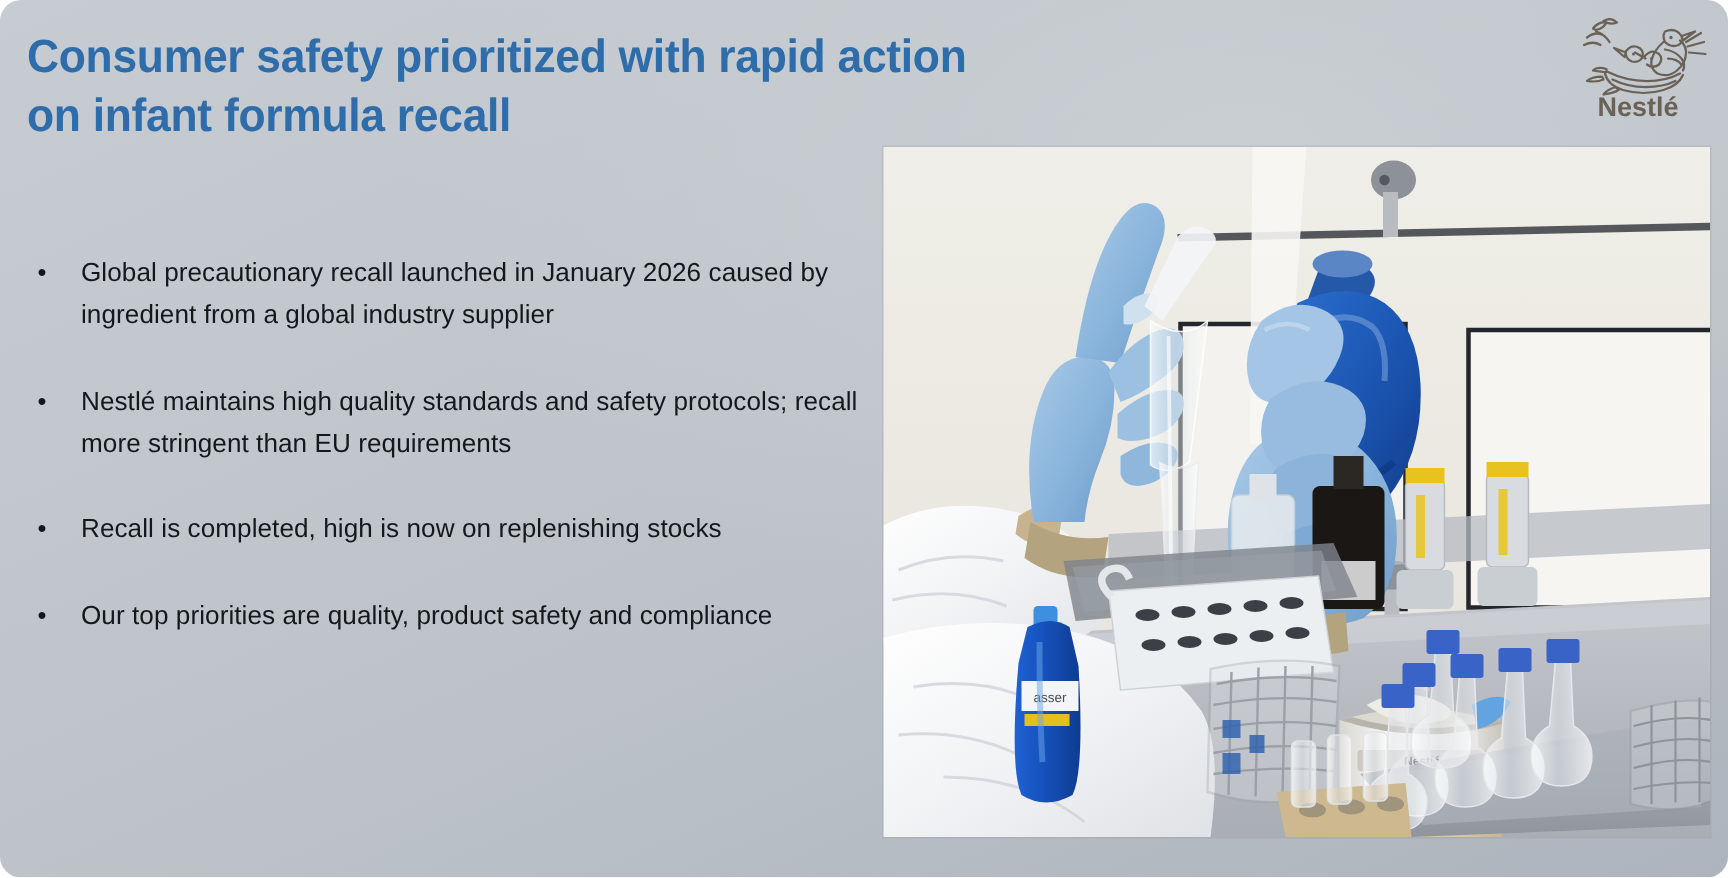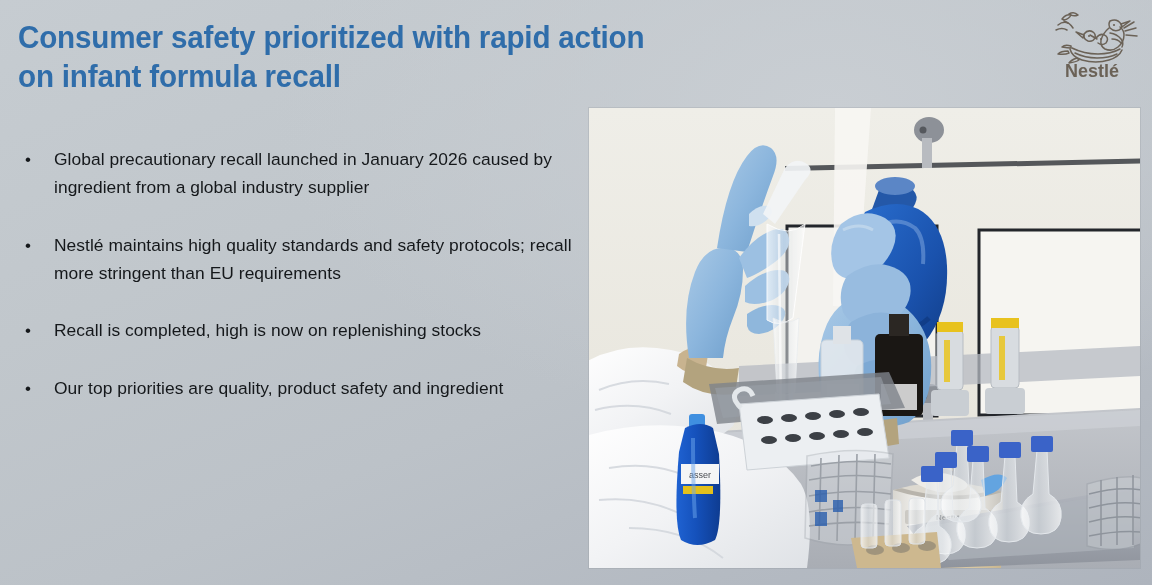--- a/index.html
+++ b/index.html
@@ -9,20 +9,21 @@
   }
   .slide {
     position: relative;
     width: 1152px;
     height: 585px;
     overflow: hidden;
     background:
       radial-gradient(ellipse 900px 520px at 72% 18%, #c9ced3 0%, rgba(201,206,211,0) 62%),
       linear-gradient(157deg, #c6ccd1 0%, #c1c7cc 32%, #bcc2c8 58%, #b4bac2 82%, #aeb4bd 100%);
     font-family: "Liberation Sans", sans-serif;
+    border-radius: 14px;
     -webkit-font-smoothing: antialiased;
   }
 
   
   .title {
     position: absolute;
     left: 18px;
     top: 18px;
     width: 760px;
     color: #2f6daa;
@@ -53,37 +54,37 @@
   }
   .bullet:last-child { margin-bottom: 0; }
   .bullet .dot {
     position: absolute;
     left: 7px;
     top: 0;
     font-size: 17px;
     line-height: 1.6;
     color: #15181b;
   }
-  .bullet .btext { display: block; }
+  .bullet .btext { display: block; margin-top: 22px; }
 
   
   .logo {
     position: absolute;
     right: 12px;
     top: 8px;
     width: 96px;
     height: 74px;
   }
   .logo svg { display: block; width: 100%; height: 100%; }
 
   
   .photo {
     position: absolute;
     left: 589px;
-    top: 108px;
+    top: 98px;
     width: 551px;
     height: 460px;
     overflow: hidden;
     background: #e9e7e0;
     box-shadow: 0 0 0 1px rgba(120,125,132,0.18);
     text-align: right;
   }
   .photo svg { display: block; width: 100%; height: 100%; }
 </style>
 </head>
@@ -106,21 +107,21 @@
       <span class="btext">Nestlé maintains high quality standards and safety protocols; recall more stringent than EU requirements</span>
     </div>
 
     <div class="bullet">
       <span class="dot">•</span>
       <span class="btext">Recall is completed, high is now on replenishing stocks</span>
     </div>
 
     <div class="bullet">
       <span class="dot">•</span>
-      <span class="btext">Our top priorities are quality, product safety and ingredient</span>
+      <span class="btext">Our top priorities are quality, product safety and compliance</span>
     </div>
 
   </div>
 
   <div class="logo">
     <svg viewBox="0 0 96 74" xmlns="http://www.w3.org/2000/svg">
       <g fill="none" stroke="#6b6257" stroke-width="1.5" stroke-linecap="round" stroke-linejoin="round">
 
         <path d="M18 11 q4 -5 9 -4 q-2 4 -7 5 z"></path>
         <path d="M25 6 q5 -3 9 1 q-5 2 -9 -1 z"></path>

